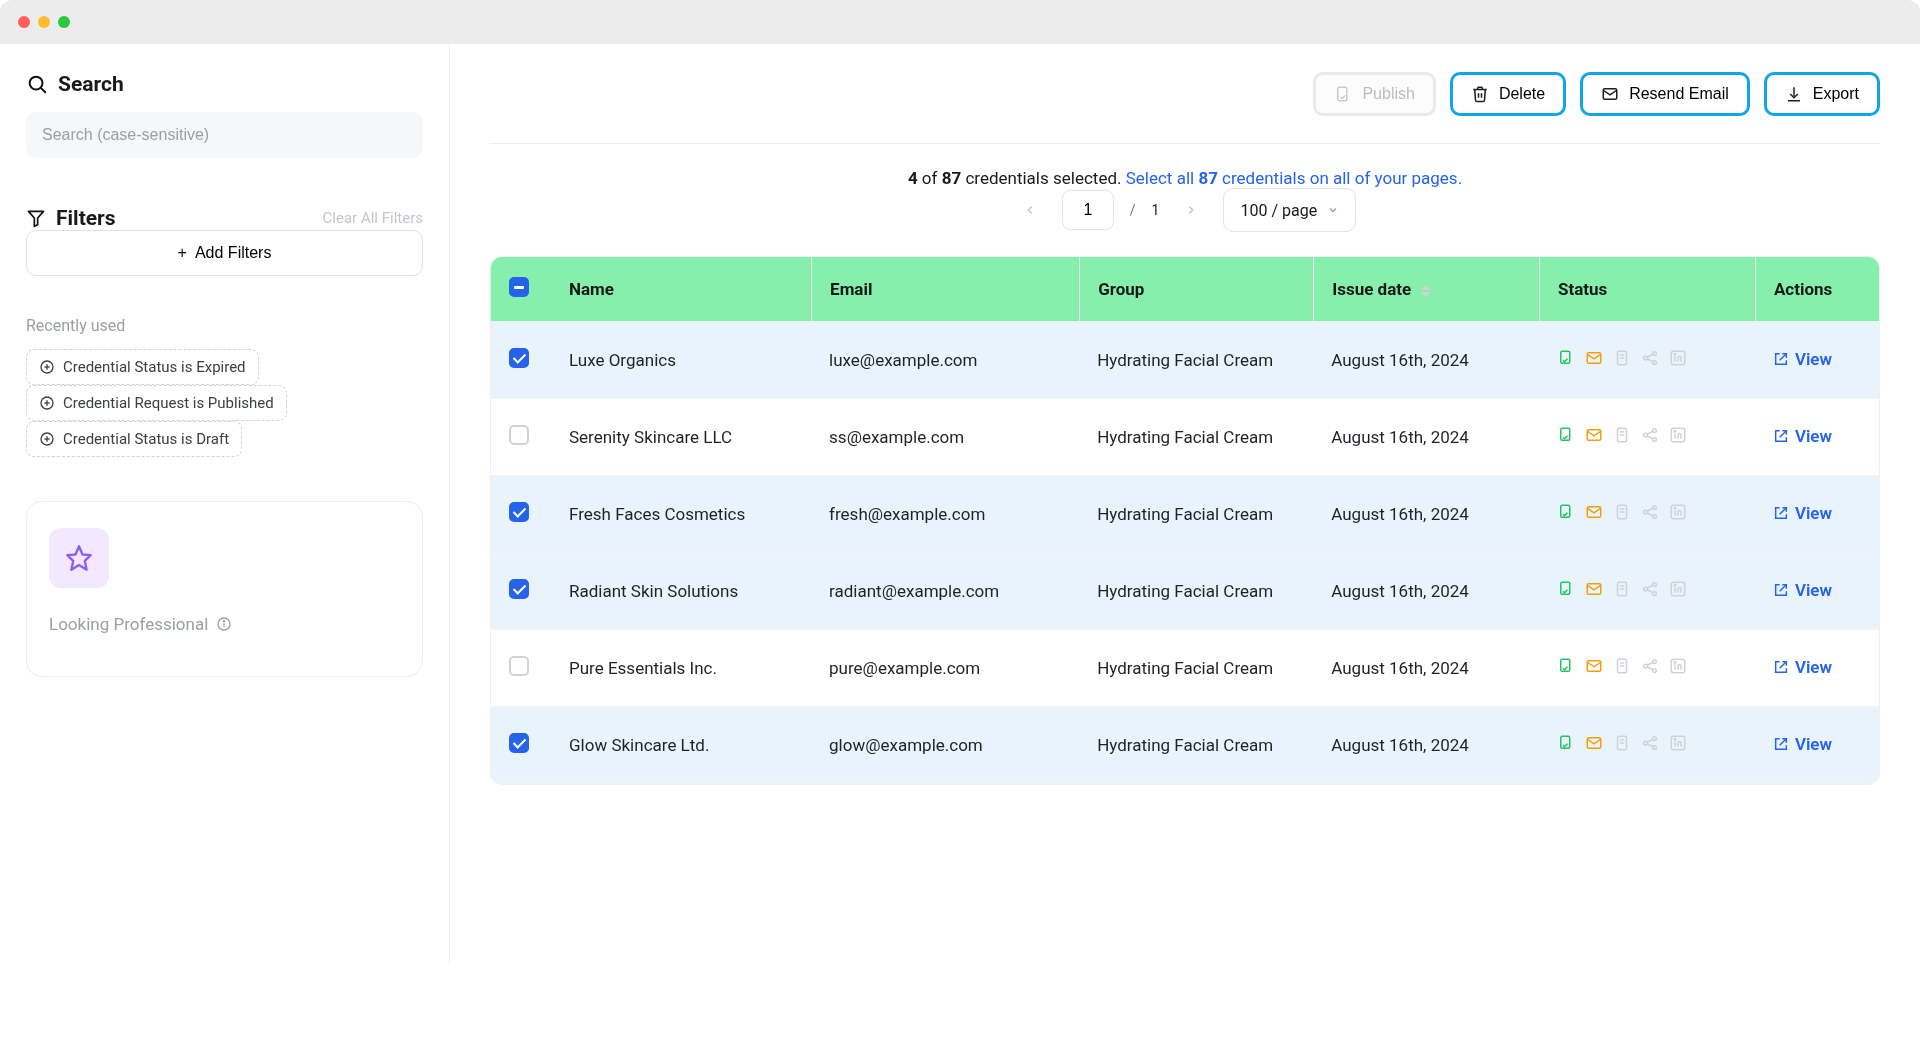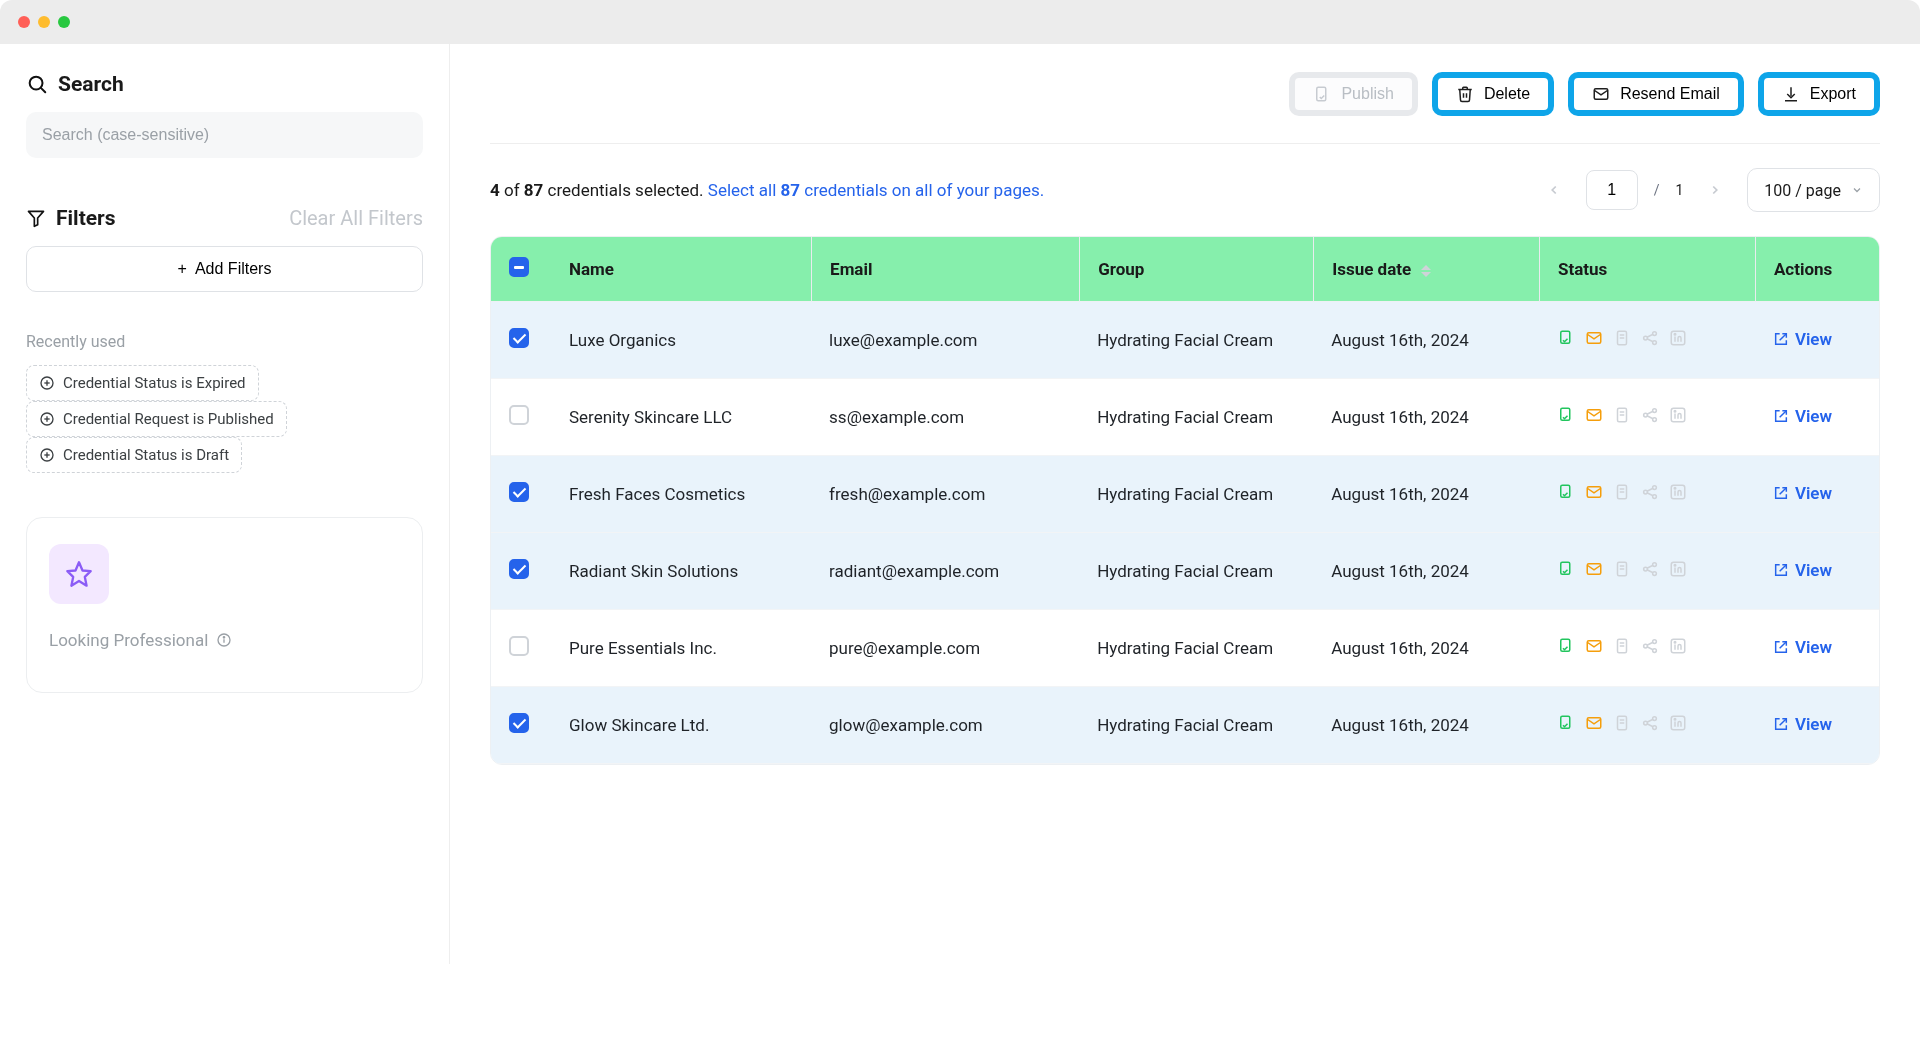--- a/index.html
+++ b/index.html
@@ -9,39 +9,39 @@
 .tdot { width: 12px; height: 12px; border-radius: 50%; }
 .tdot.r { background: #ff5f57; } .tdot.y { background: #febc2e; } .tdot.g { background: #28c840; }
 .app { flex: 1; display: flex; overflow: hidden; }
 .sidebar { width: 450px; border-right: 1px solid #eee; padding: 28px 26px; overflow-y: auto; }
 .main { flex: 1; padding: 0 40px 40px 40px; overflow-y: auto; }
 
 .sb-section-h { display: flex; align-items: center; gap: 10px; font-weight: 700; font-size: 21px; margin-bottom: 16px; }
 .search-input { width: 100%; height: 46px; background: #f6f7f8; border: none; border-radius: 10px; padding: 0 16px; font-size: 16px; color: #333; }
 .search-input::placeholder { color: #9aa0a6; }
 
-.filters-head { display: flex; align-items: center; justify-content: space-between; margin-top: 48px; margin-bottom: 16px; }
+.filters-head { display: flex; align-items: center; justify-content: space-between; margin-top: 48px; margin-bottom: 0; }
 .filters-head .left { display: flex; align-items: center; gap: 10px; font-weight: 700; font-size: 21px; }
-.clear-filters { color: #c3c7cc; font-size: 20px; cursor: pointer; }
+.clear-filters { color: #c3c7cc; font-size: 15px; cursor: pointer; }
 .add-filters { width: 100%; height: 46px; background: #fff; border: 1px solid #dfe2e6; border-radius: 10px; display: flex; align-items: center; justify-content: center; gap: 8px; font-size: 16px; cursor: pointer; }
 
 .recent-h { color: #9aa0a6; font-size: 16px; margin-top: 40px; margin-bottom: 14px; }
 .chips { display: flex; flex-wrap: wrap; }
 .chip { display: inline-flex; align-items: center; gap: 8px; border: 1px dashed #cfd3d8; border-radius: 8px; padding: 8px 12px; font-size: 15px; color: #3c4043; cursor: pointer; }
 
 .card { margin-top: 44px; border: 1px solid #eceef0; border-radius: 16px; padding: 26px 22px 28px 22px; }
 .star-tile { width: 60px; height: 60px; border-radius: 12px; background: #f3e8ff; display: flex; align-items: center; justify-content: center; margin-bottom: 26px; }
 .card-title { color: #9aa0a6; font-size: 17px; display: flex; align-items: center; gap: 8px; margin-bottom: 14px; }
 .card-body { font-size: 19px; line-height: 1.55; color: #1f1f1f; }
 
 .toolbar { height: 100px; display: flex; align-items: center; justify-content: flex-end; gap: 14px; border-bottom: 1px solid #eee; }
-.btn { height: 44px; padding: 0 18px; border-radius: 10px; border: 6px solid #0ea5e9; background: #fff; display: inline-flex; align-items: center; gap: 10px; font-size: 16px; cursor: pointer; }
+.btn { height: 44px; padding: 0 18px; border-radius: 10px; border: 3px solid #0ea5e9; background: #fff; display: inline-flex; align-items: center; gap: 10px; font-size: 16px; cursor: pointer; }
 .btn.disabled { color: #b9bec4; border-color: #e7e9ec; background: #fcfcfd; cursor: default; }
 
-.sel-row { display: flex; align-items: center; justify-content: space-between; padding: 24px 0; }
+.sel-row { display: flex; align-items: center; justify-content: space-between; padding: 24px 0; flex-direction: column; }
 .sel-left { font-size: 17px; }
 .sel-left b { font-weight: 700; }
 .sel-link { color: #2563eb; cursor: pointer; }
 .pager { display: flex; align-items: center; gap: 16px; }
 .pager .nav { width: 32px; height: 32px; display: flex; align-items: center; justify-content: center; color: #b9bec4; cursor: pointer; }
 .page-input { width: 52px; height: 40px; border: 1px solid #dfe2e6; border-radius: 8px; text-align: center; font-size: 16px; }
 .page-sep { color: #6b7280; }
 .per-page { height: 44px; padding: 0 16px; border: 1px solid #dfe2e6; border-radius: 10px; display: inline-flex; align-items: center; gap: 10px; font-size: 16px; cursor: pointer; }
 
 .table { width: 100%; border-collapse: separate; border-spacing: 0; border-radius: 12px; overflow: hidden; border: 1px solid #edf0f3; }

